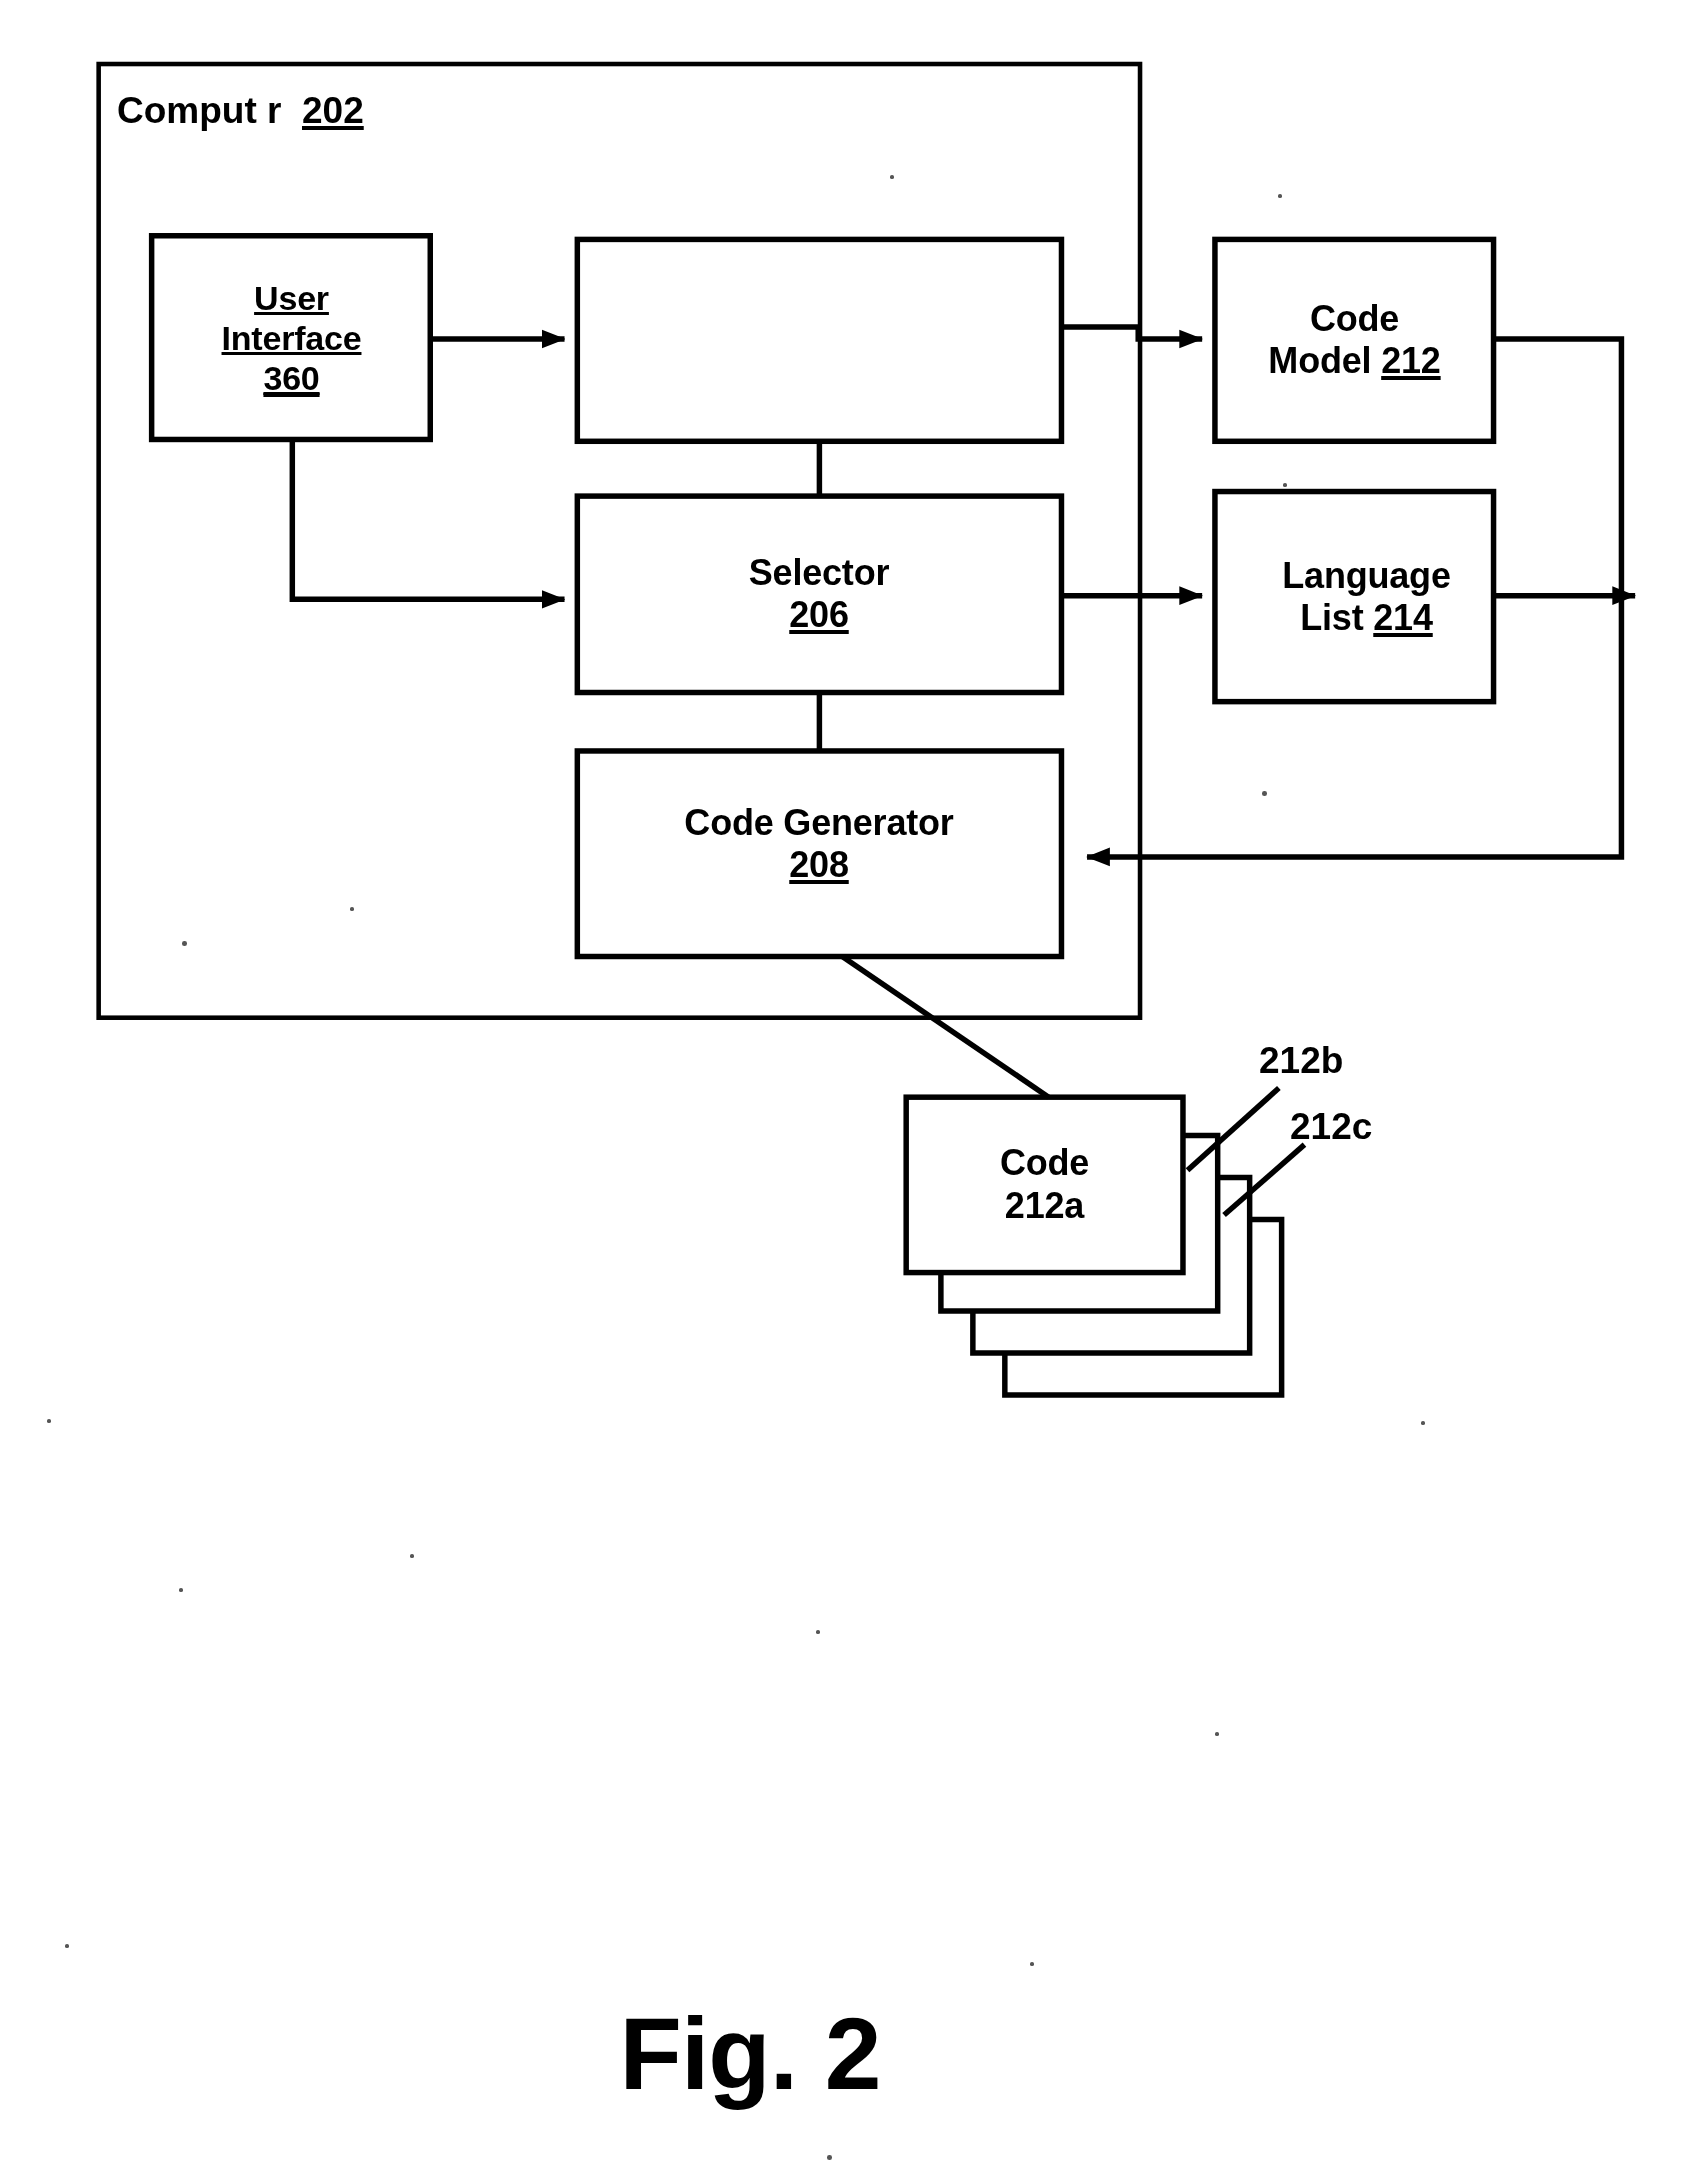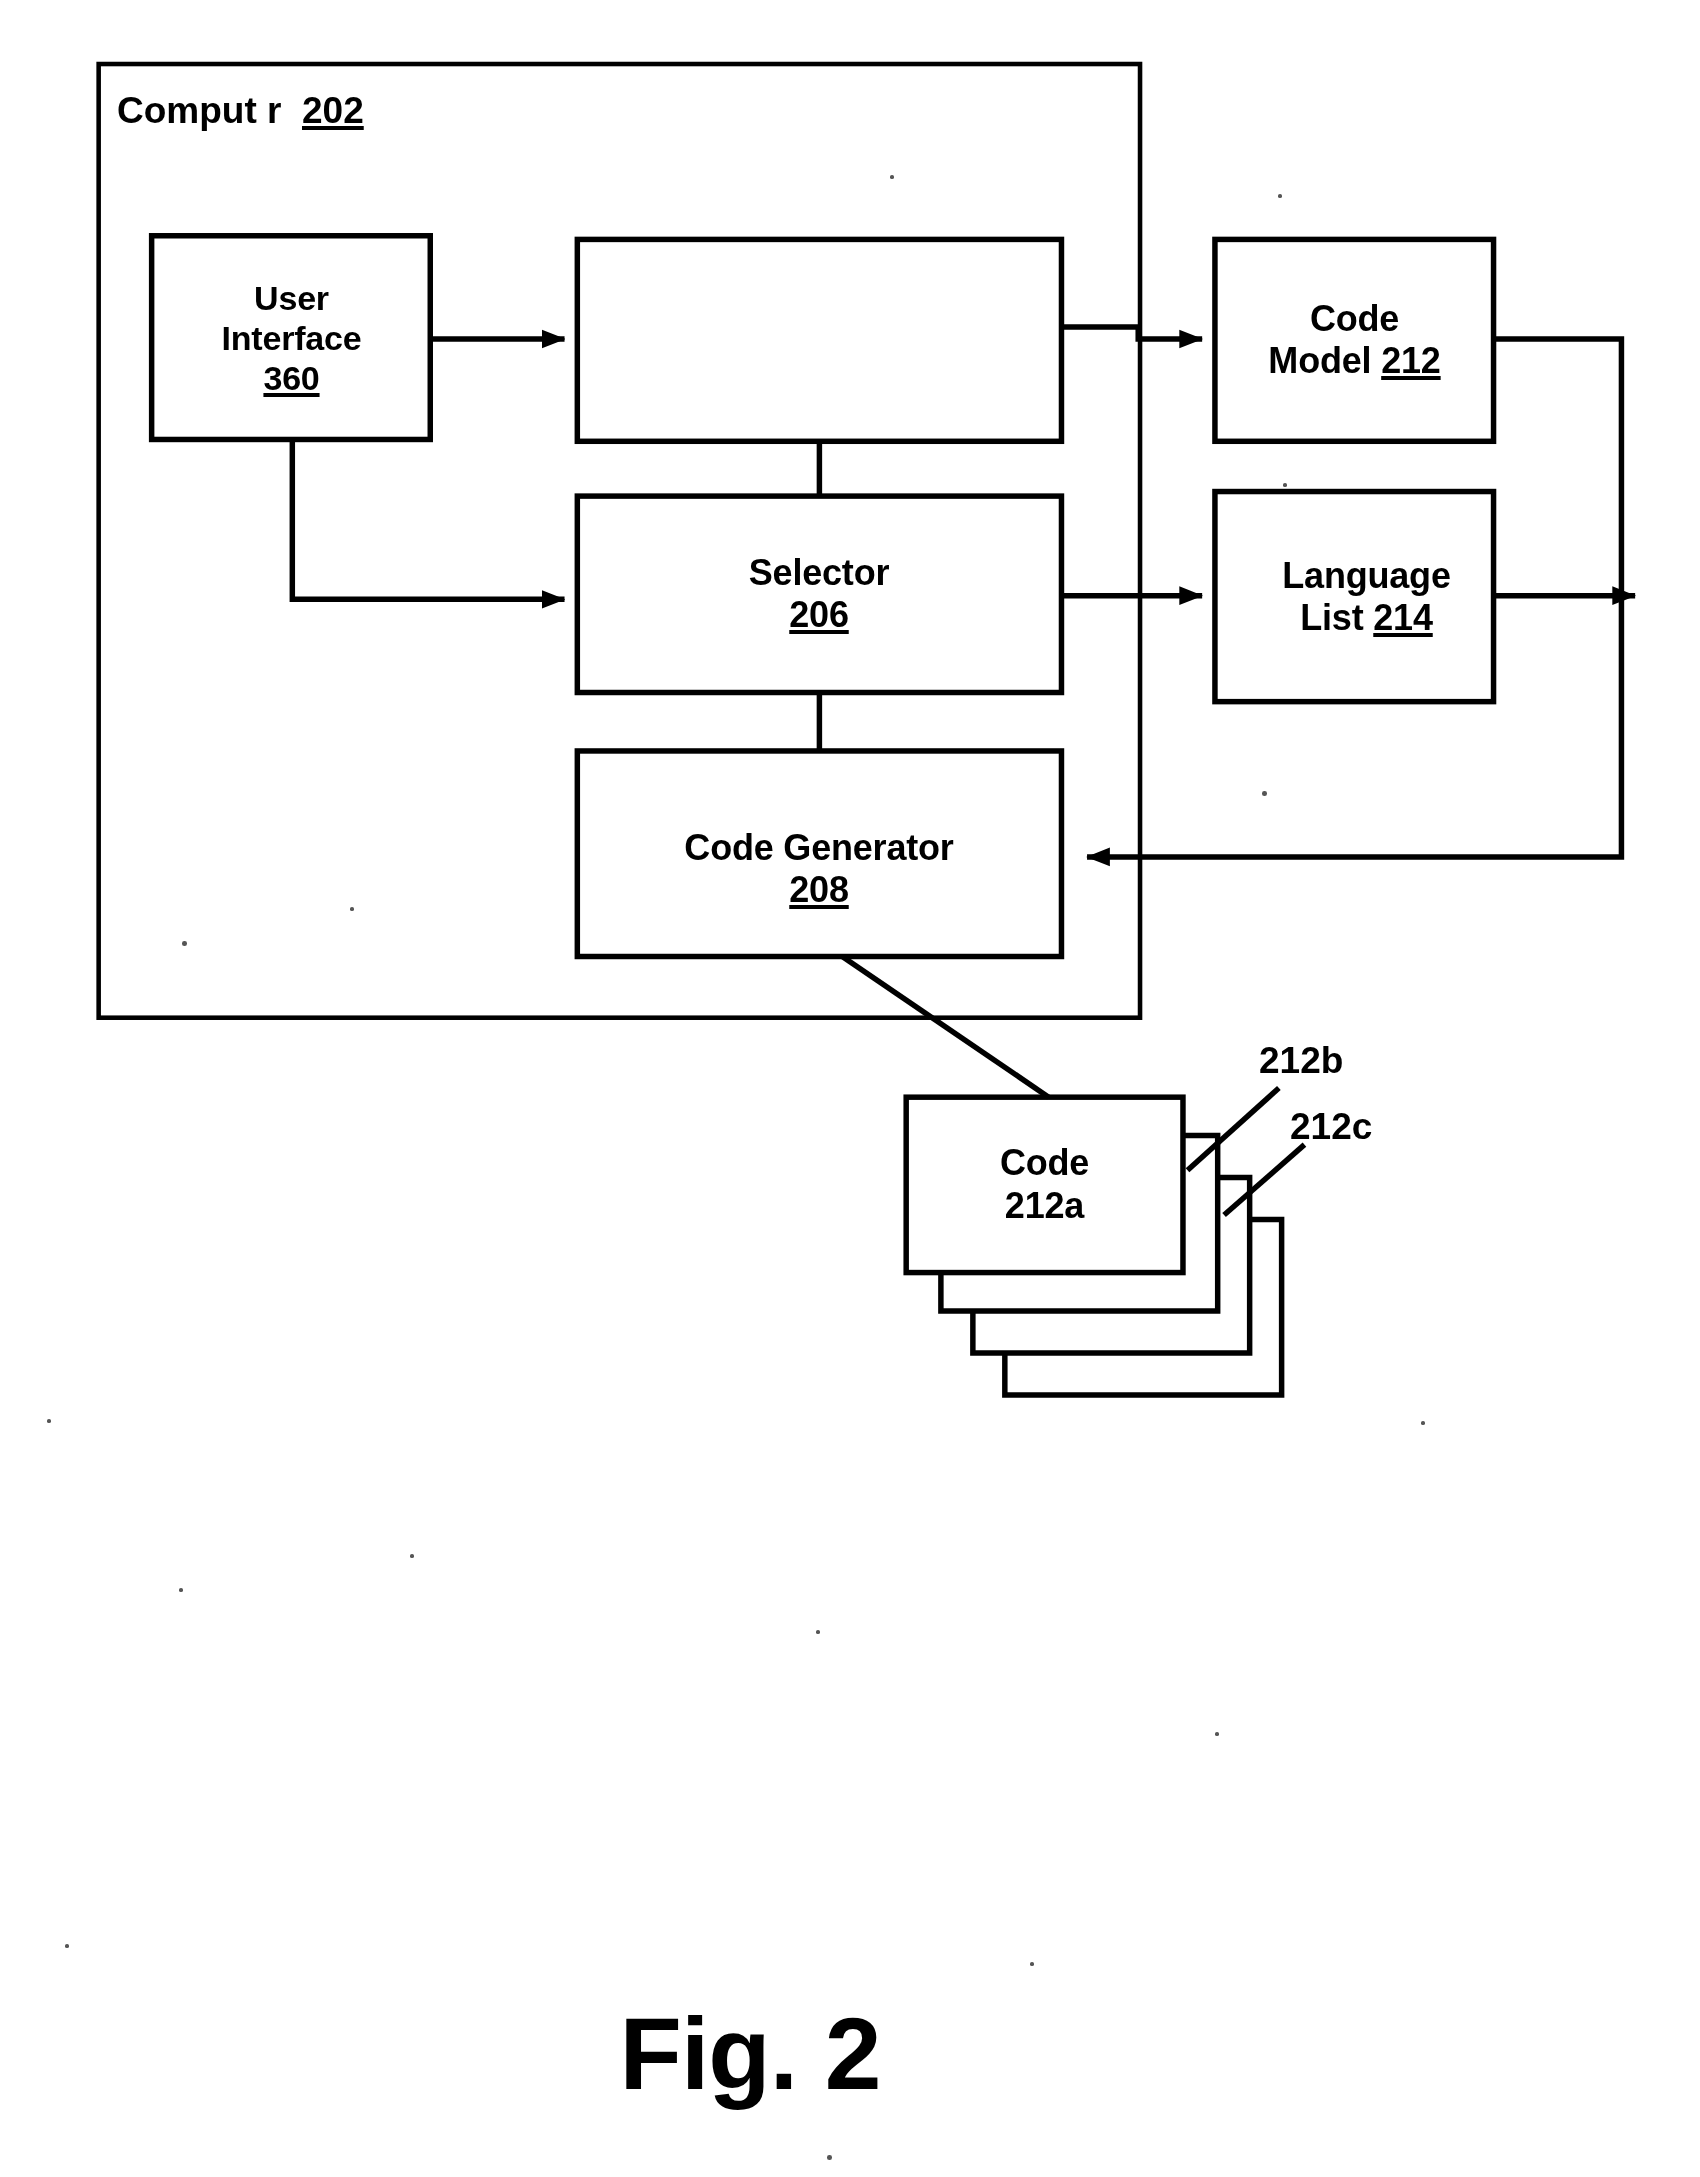--- a/index.html
+++ b/index.html
@@ -115,33 +115,33 @@
 
     <line x1="1300" y1="1281" x2="1400" y2="1191" stroke="#000" stroke-width="6"></line>
     <line x1="1340" y1="1330" x2="1428" y2="1253" stroke="#000" stroke-width="6"></line>
   </svg>
 
   <div class="container-title" style="left:117px; top:90px; font-size:37px;">
     <span>Comput  r</span>
     <span>&nbsp;</span><span class="ref-underline">202</span>
   </div>
 
-  <div class="box-label" style="left:152px; top:236px; width:279px; height:204px; font-size:34px;">
+  <div class="box-label" style="left:152px; top:236px; width:279px; height:204px; font-size:34px;text-decoration:underline;">
     <span class="lbl-line">User</span>
     <span class="lbl-line">Interface</span>
     <span class="lbl-line ref-underline">360</span>
   </div>
 
 
   <div class="box-label" style="left:577px; top:496px; width:484px; height:196px; font-size:36px;">
     <span class="lbl-line">Selector</span>
     <span class="lbl-line ref-underline">206</span>
   </div>
 
-  <div class="box-label" style="left:577px; top:766px; width:484px; height:206px; font-size:36px;">
+  <div class="box-label" style="left:577px; top:741px; width:484px; height:206px; font-size:36px;">
     <span class="lbl-line">Code Generator</span>
     <span class="lbl-line ref-underline">208</span>
   </div>
 
   <div class="box-label" style="left:1215px; top:239px; width:279px; height:202px; font-size:36px;">
     <span class="lbl-line">Code</span>
     <span class="lbl-line">
       <span>Model</span><span>&nbsp;</span><span class="ref-underline">212</span>
     </span>
   </div>

